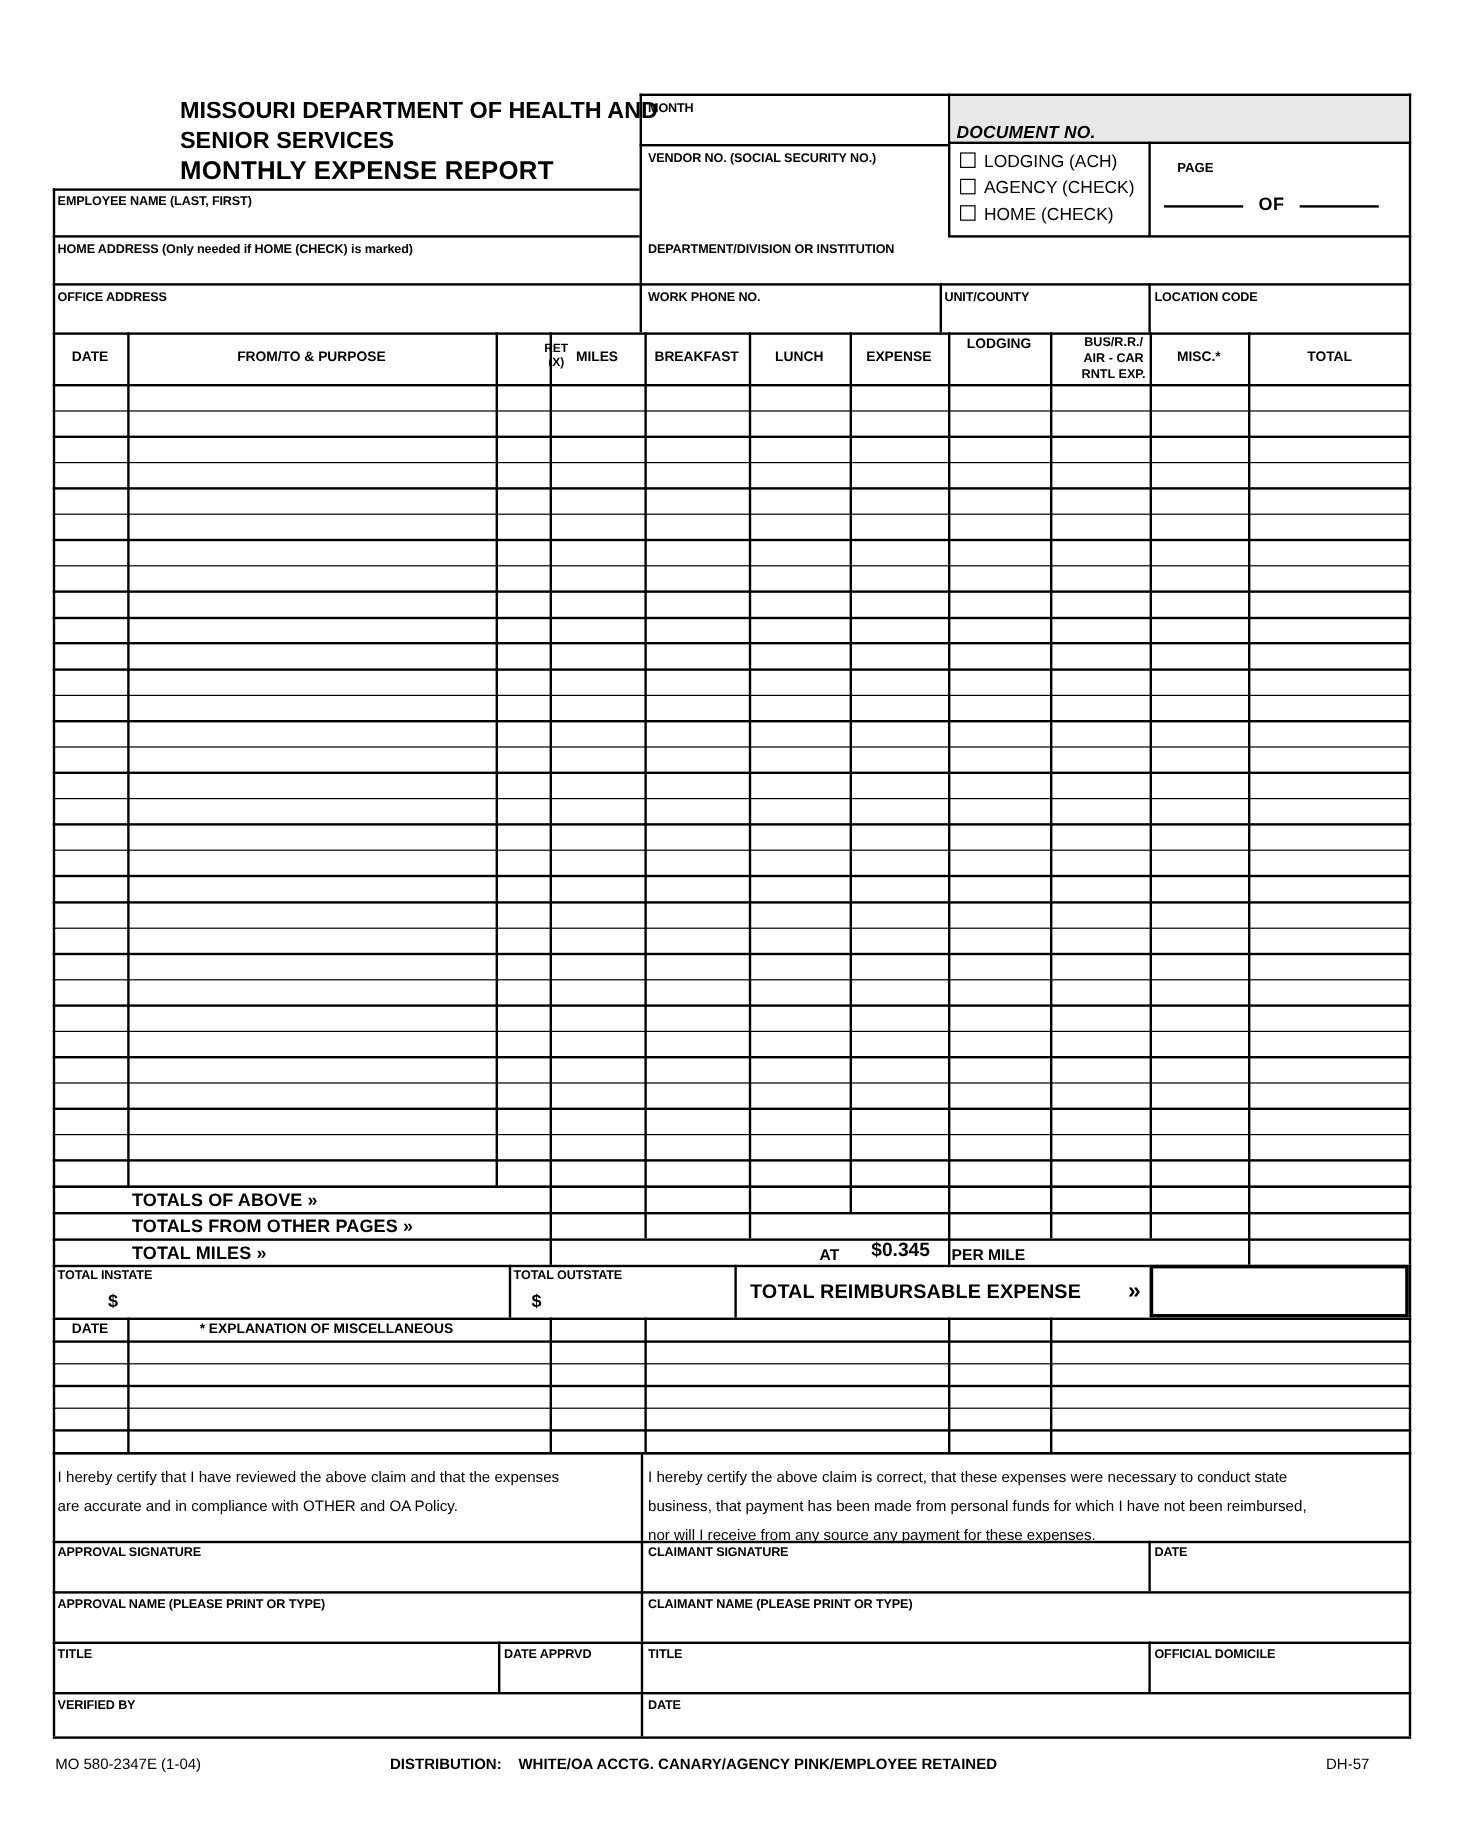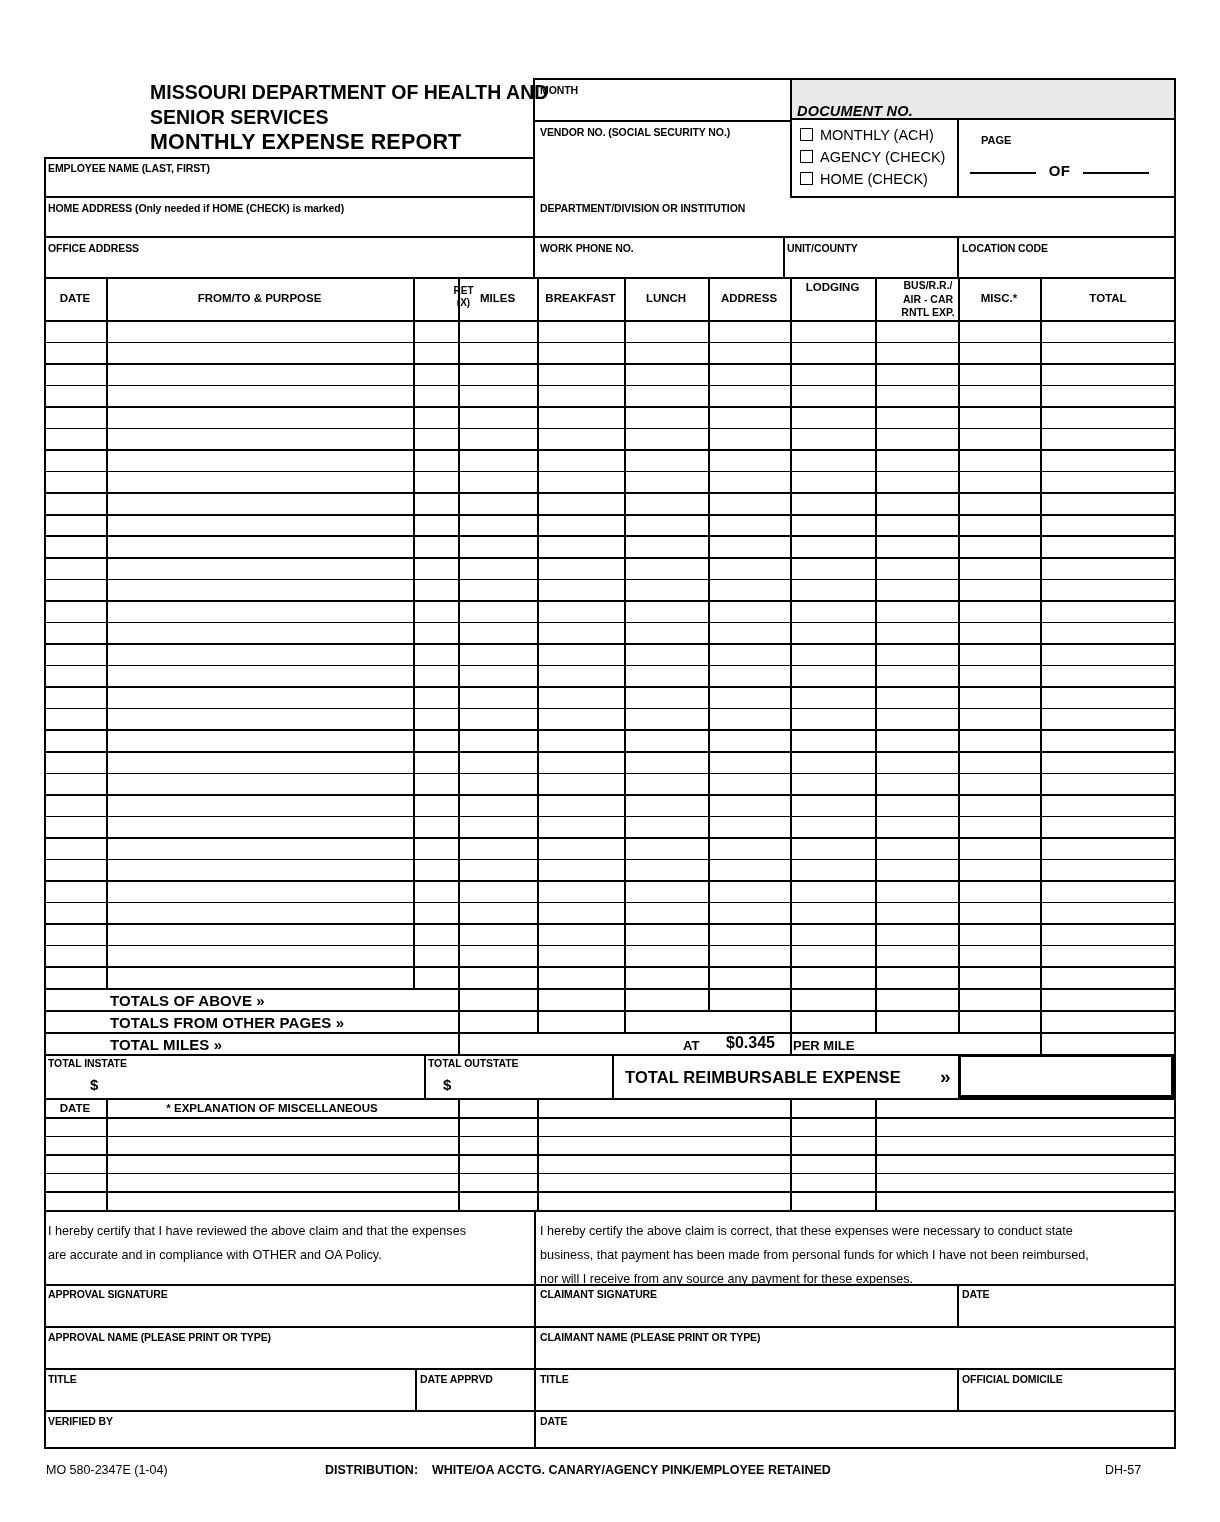--- a/index.html
+++ b/index.html
@@ -134,21 +134,21 @@
   <div class="lbl" style="left:540px;top:127px;">VENDOR NO. (SOCIAL SECURITY NO.)</div>
 
   <div class="shade" style="left:792px;top:80px;width:382px;height:38px;"></div>
   <div class="hl" style="left:790px;top:118px;width:386px;"></div>
   <div class="docno" style="left:797px;top:103px;">DOCUMENT NO.</div>
 
   <div class="vl" style="left:957px;top:118px;height:79px;"></div>
   <div class="hl" style="left:790px;top:196px;width:386px;"></div>
 
   <div class="cbrow" style="left:800px;top:124px;">
-    <span class="cbox"></span><span>MONTHLY (ACH)</span>
+    <span class="cbox"></span><span>LODGING (ACH)</span>
   </div>
   <div class="cbrow" style="left:800px;top:146px;">
     <span class="cbox"></span><span>AGENCY (CHECK)</span>
   </div>
   <div class="cbrow" style="left:800px;top:168px;">
     <span class="cbox"></span><span>HOME (CHECK)</span>
   </div>
 
   <div class="pagelbl" style="left:981px;top:134px;">PAGE</div>
   <div class="pageof" style="left:970px;top:162px;">
@@ -170,21 +170,21 @@
 
   <div class="colhead" style="left:44px;top:292px;width:62px;">DATE</div>
   <div class="colhead" style="left:106px;top:292px;width:307px;">FROM/TO &amp; PURPOSE</div>
   <div class="colhead" style="left:413px;top:285px;width:45px;font-size:10px;line-height:12px;margin-left:28px;">
     <div>RET</div>
     <div>(X)</div>
   </div>
   <div class="colhead" style="left:458px;top:292px;width:79px;">MILES</div>
   <div class="colhead" style="left:537px;top:292px;width:87px;">BREAKFAST</div>
   <div class="colhead" style="left:624px;top:292px;width:84px;">LUNCH</div>
-  <div class="colhead" style="left:708px;top:292px;width:82px;">ADDRESS</div>
+  <div class="colhead" style="left:708px;top:292px;width:82px;">EXPENSE</div>
   <div class="colhead" style="left:790px;top:281px;width:85px;">LODGING</div>
   <div class="colhead" style="left:875px;top:279px;width:106px;font-size:10.5px;line-height:13.5px;">
     <div>BUS/R.R./</div>
     <div>AIR - CAR</div>
     <div>RNTL EXP.</div>
   </div>
   <div class="colhead" style="left:958px;top:292px;width:82px;">MISC.*</div>
   <div class="colhead" style="left:1040px;top:292px;width:136px;">TOTAL</div>
 
   <div class="vl" style="left:44px;top:277px;height:712px;"></div>

